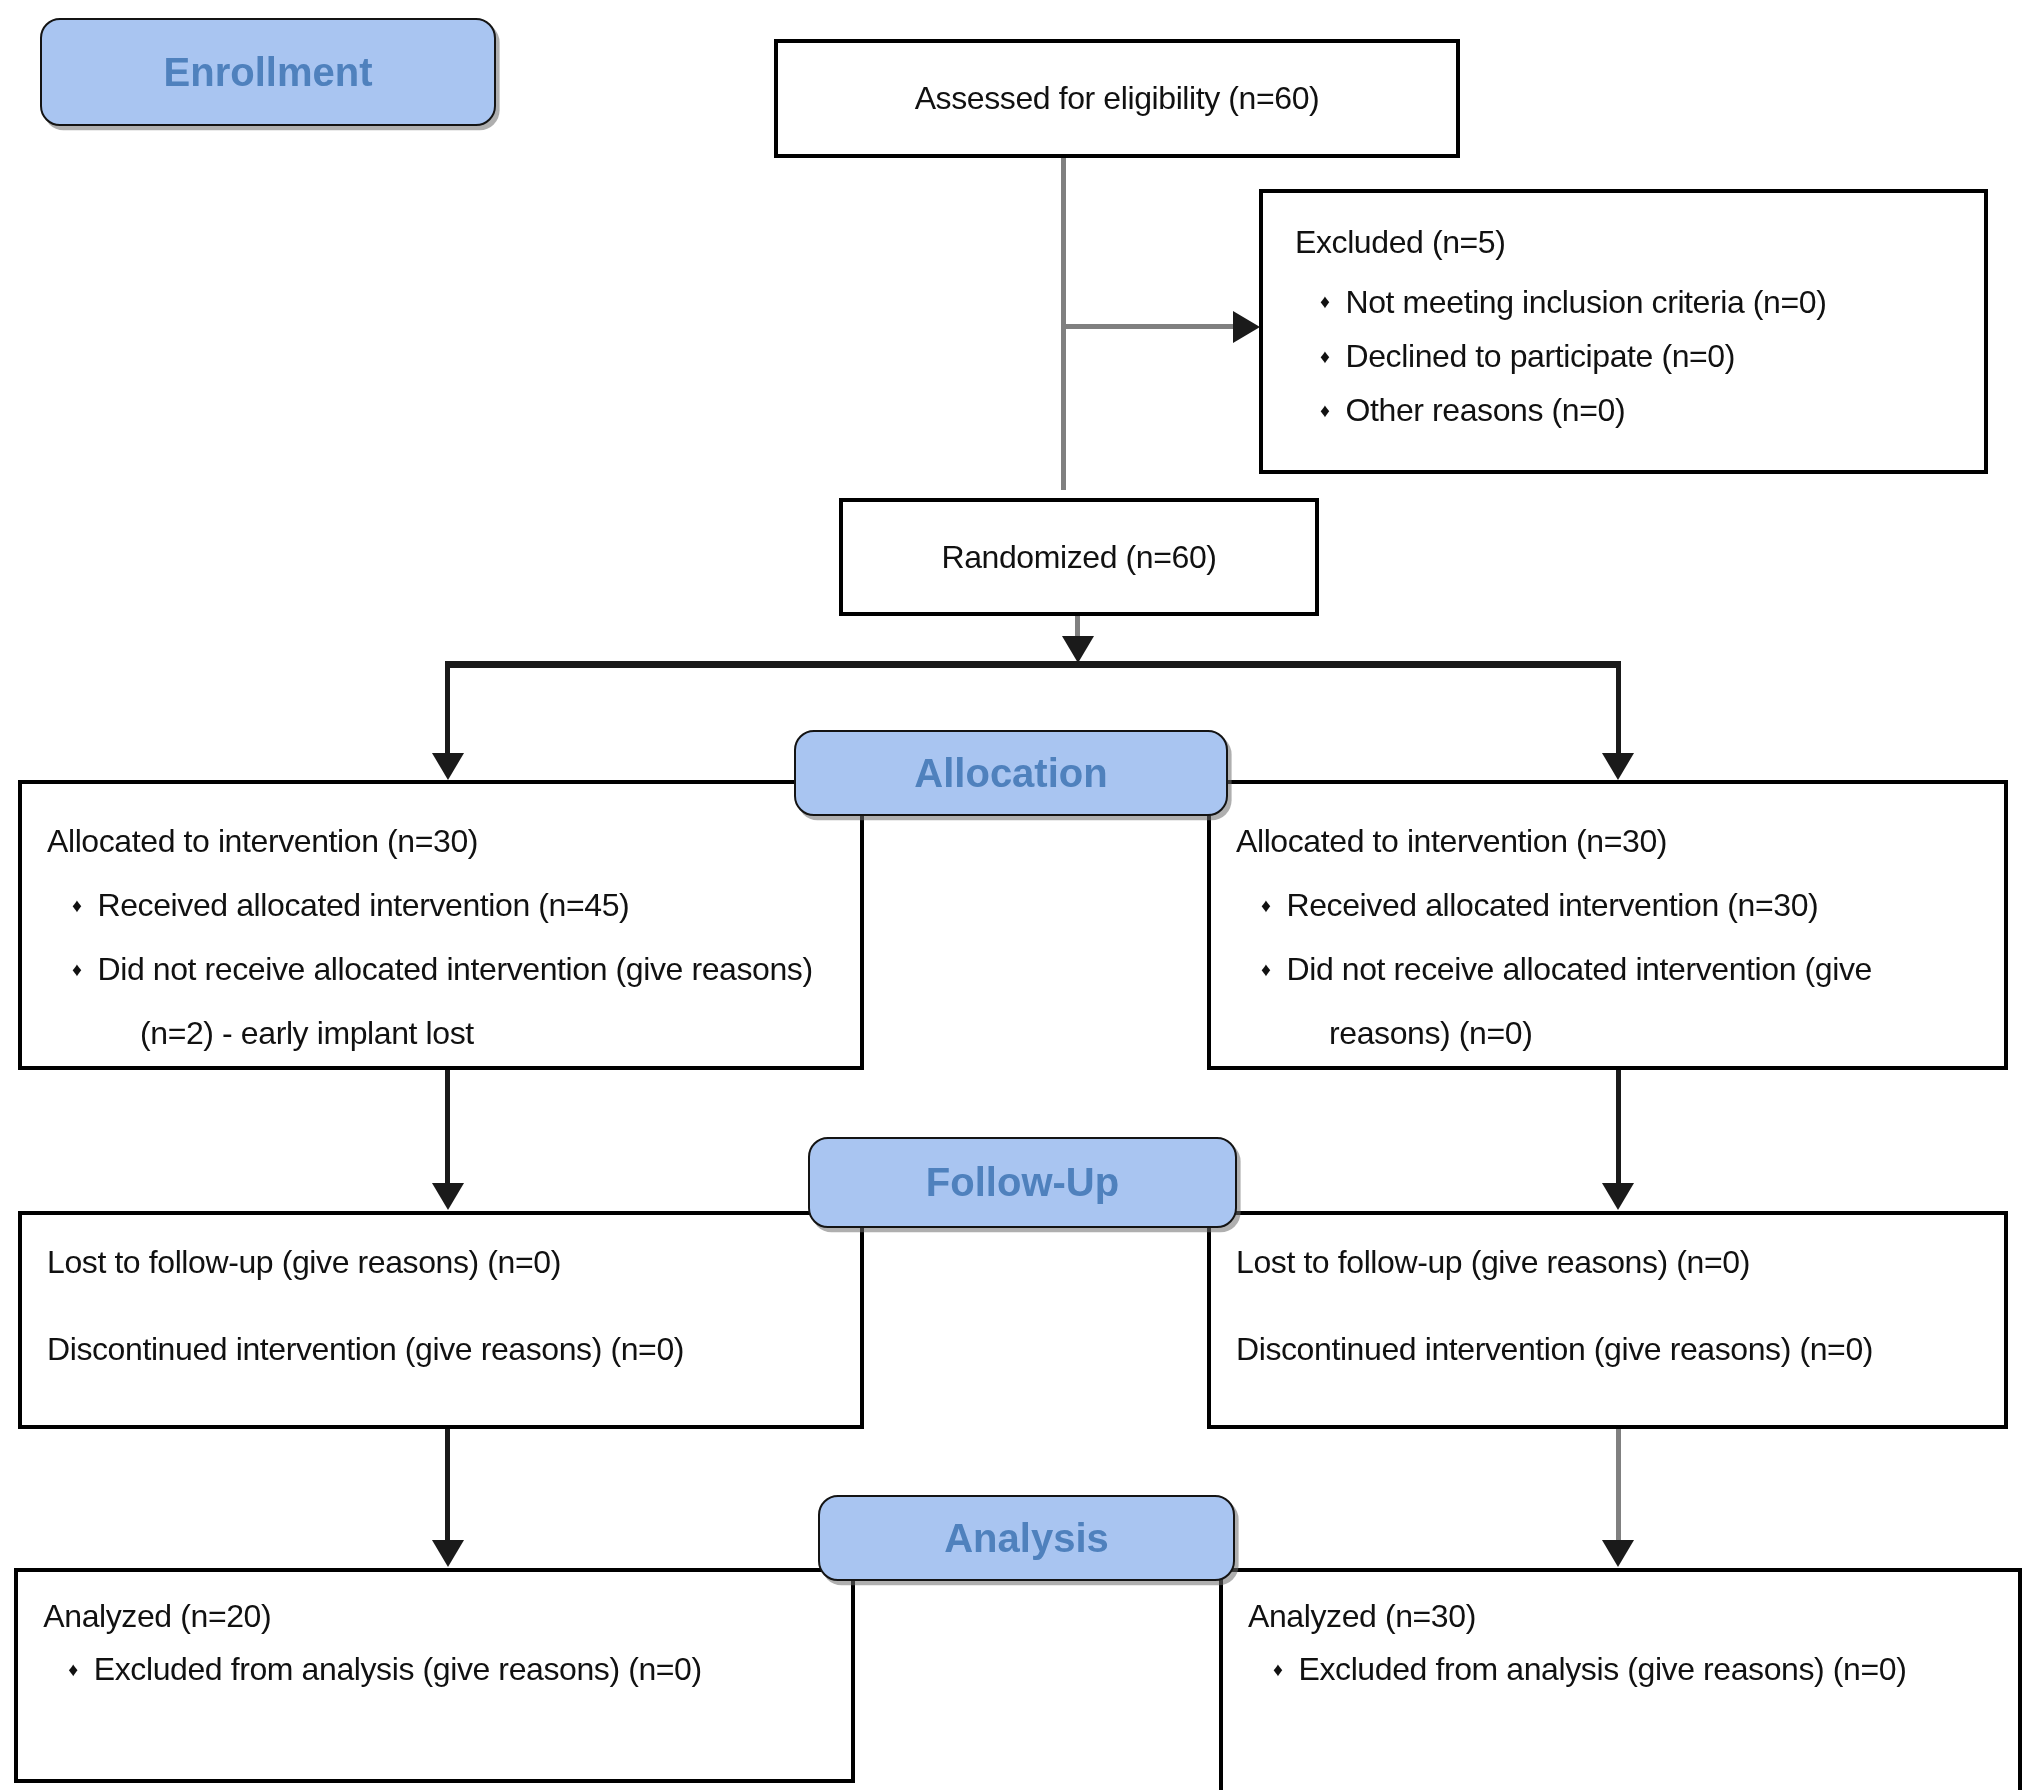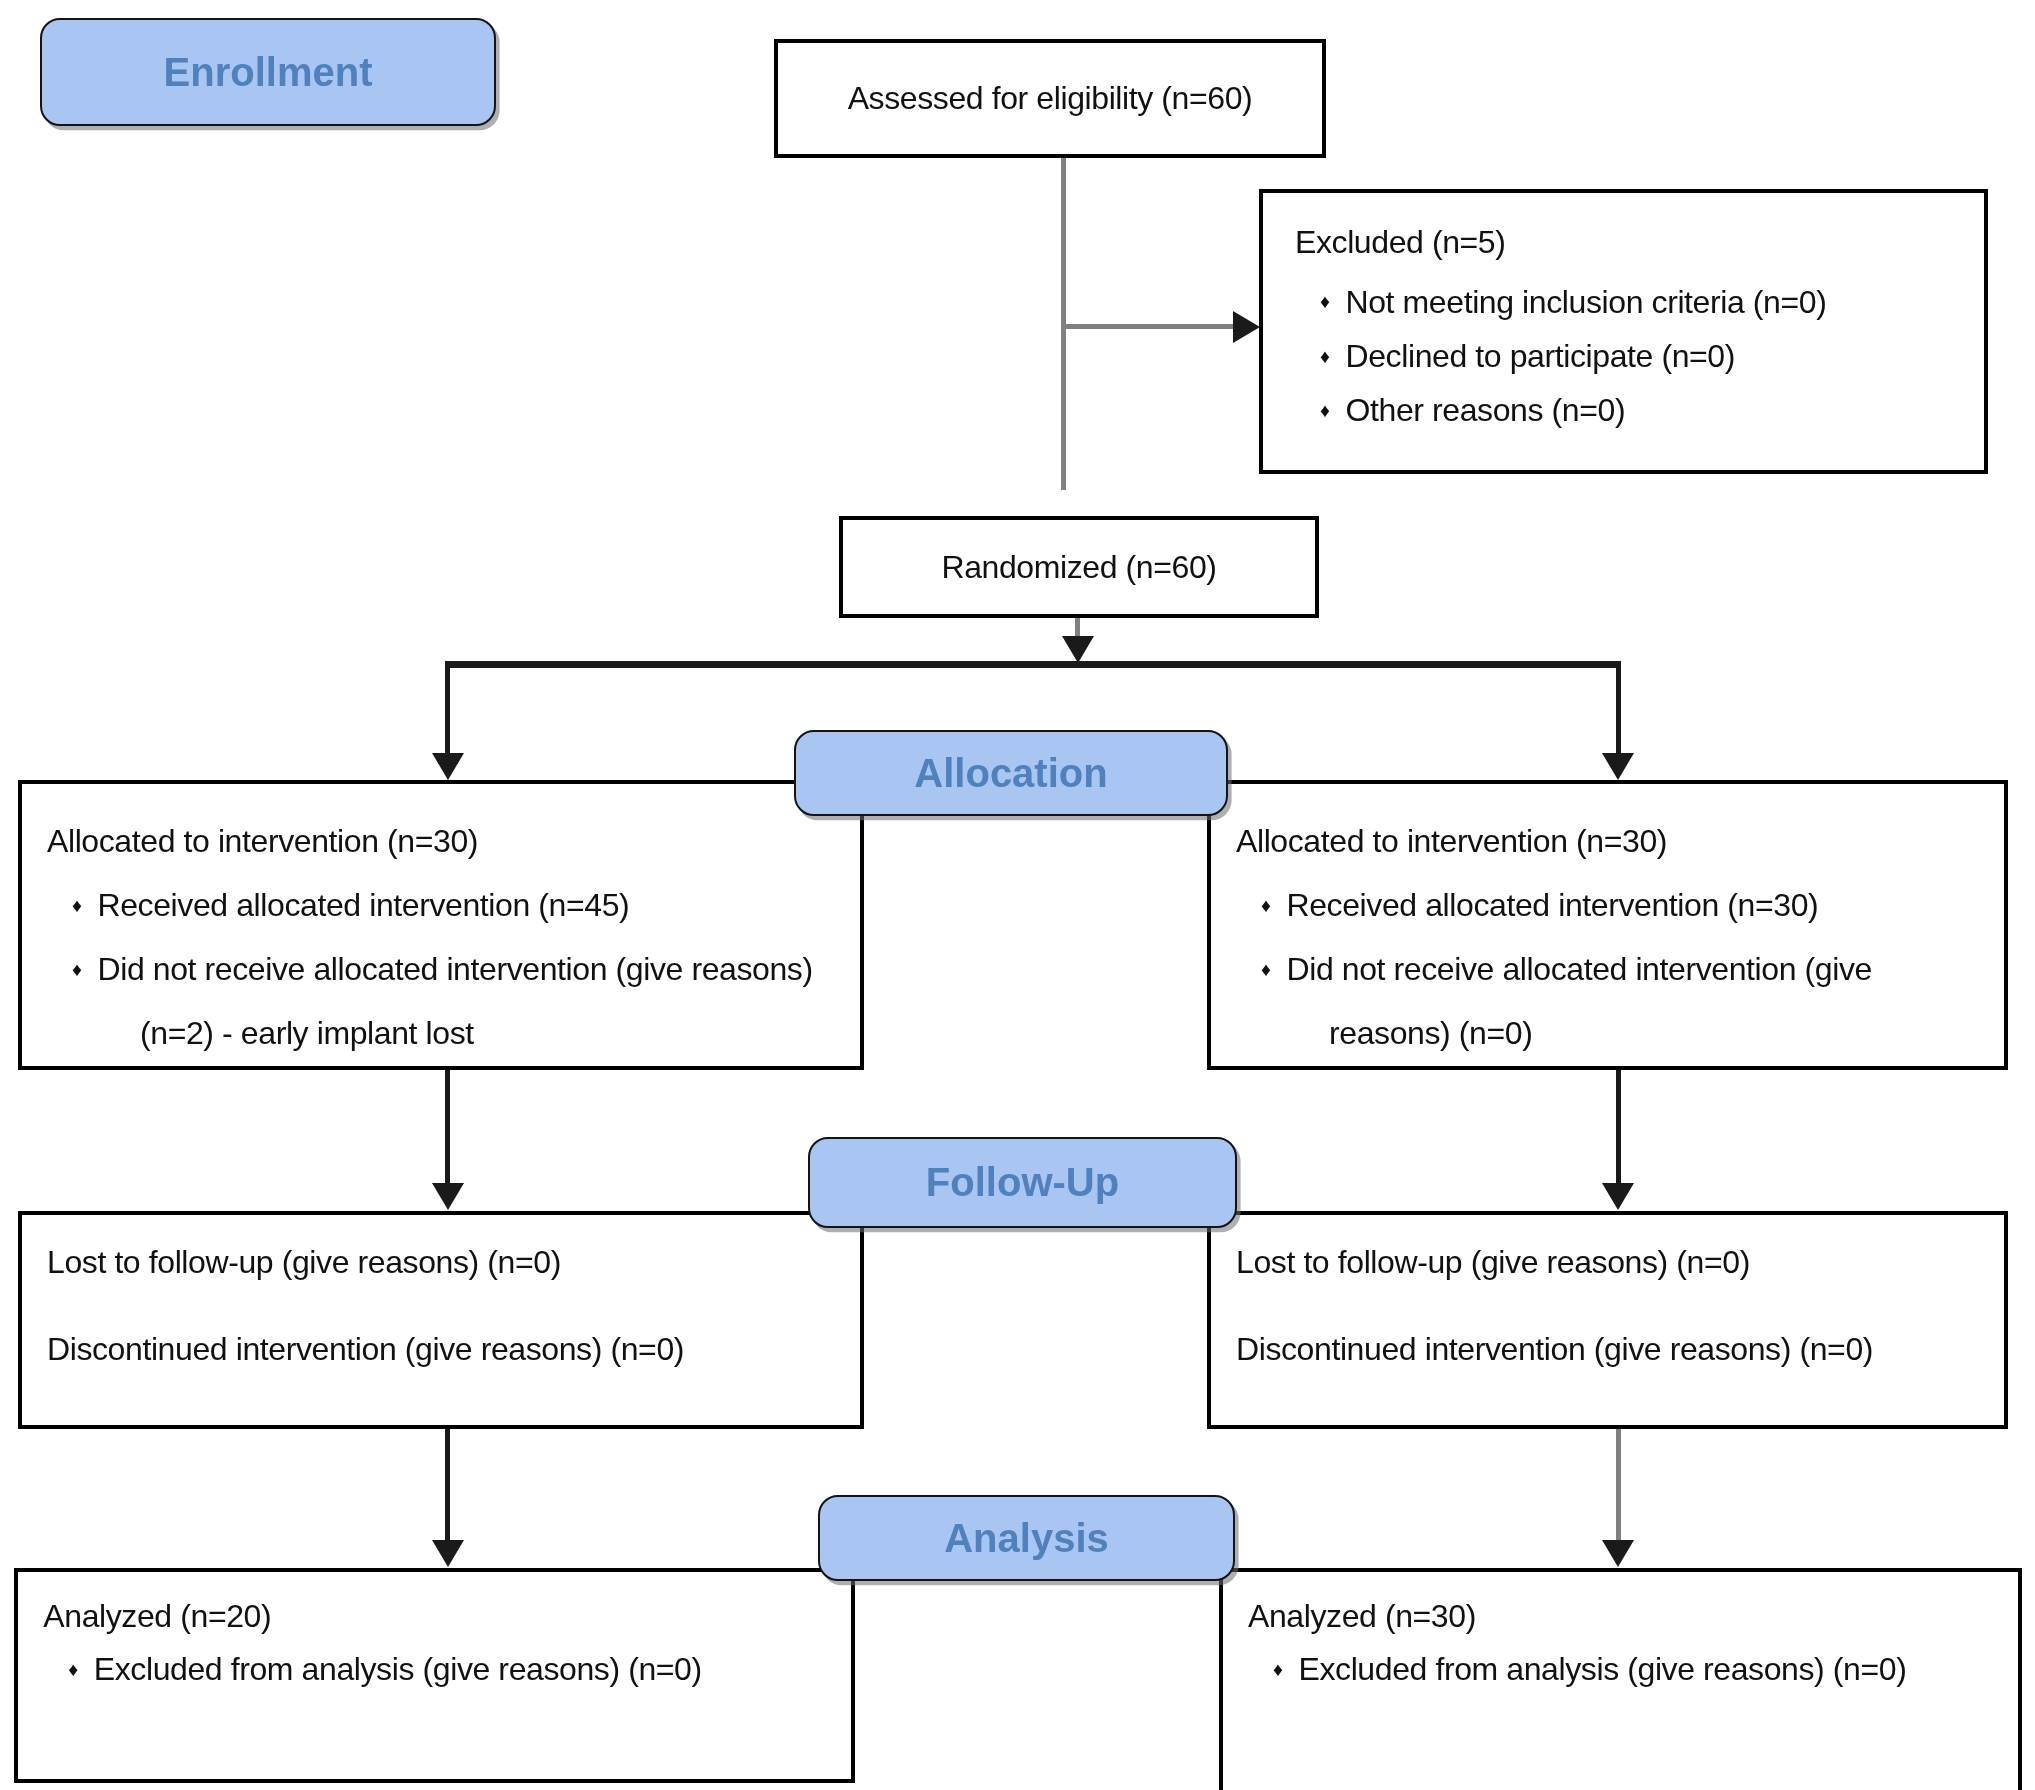--- a/index.html
+++ b/index.html
@@ -127,32 +127,32 @@
   <div class="badge" style="left:794px; top:730px; width:434px; height:86px;">
     <span>Allocation</span>
   </div>
   <div class="badge" style="left:808px; top:1137px; width:429px; height:91px;">
     <span>Follow-Up</span>
   </div>
   <div class="badge" style="left:818px; top:1495px; width:417px; height:86px;">
     <span>Analysis</span>
   </div>
 
-  <div class="box center" style="left:774px; top:39px; width:552px; height:119px;">
+  <div class="box center" style="left:774px; top:39px; width:686px; height:119px;">
     <span>Assessed for eligibility (n=60)</span>
   </div>
 
   <div class="box lh-excl" style="left:1259px; top:189px; width:729px; height:285px;">
     <div class="gap-title">Excluded (n=5)</div>
     <div class="bullet"><span class="blt">♦</span><span>Not meeting inclusion criteria (n=0)</span></div>
     <div class="bullet"><span class="blt">♦</span><span>Declined to participate (n=0)</span></div>
     <div class="bullet"><span class="blt">♦</span><span>Other reasons (n=0)</span></div>
   </div>
 
-  <div class="box center" style="left:839px; top:516px; width:480px; height:102px;text-align:right;">
+  <div class="box center" style="left:839px; top:498px; width:480px; height:118px;text-align:right;">
     <span>Randomized (n=60)</span>
   </div>
 
   <div class="box pad lh-alloc" style="left:18px; top:780px; width:846px; height:290px;">
     <div>Allocated to intervention (n=30)</div>
     <div class="bullet"><span class="blt">♦</span><span>Received allocated intervention (n=45)</span></div>
     <div class="bullet"><span class="blt">♦</span><span>Did not receive allocated intervention (give reasons) (n=2) - early implant lost</span></div>
   </div>
 
   <div class="box pad lh-alloc" style="left:1207px; top:780px; width:801px; height:290px;">

